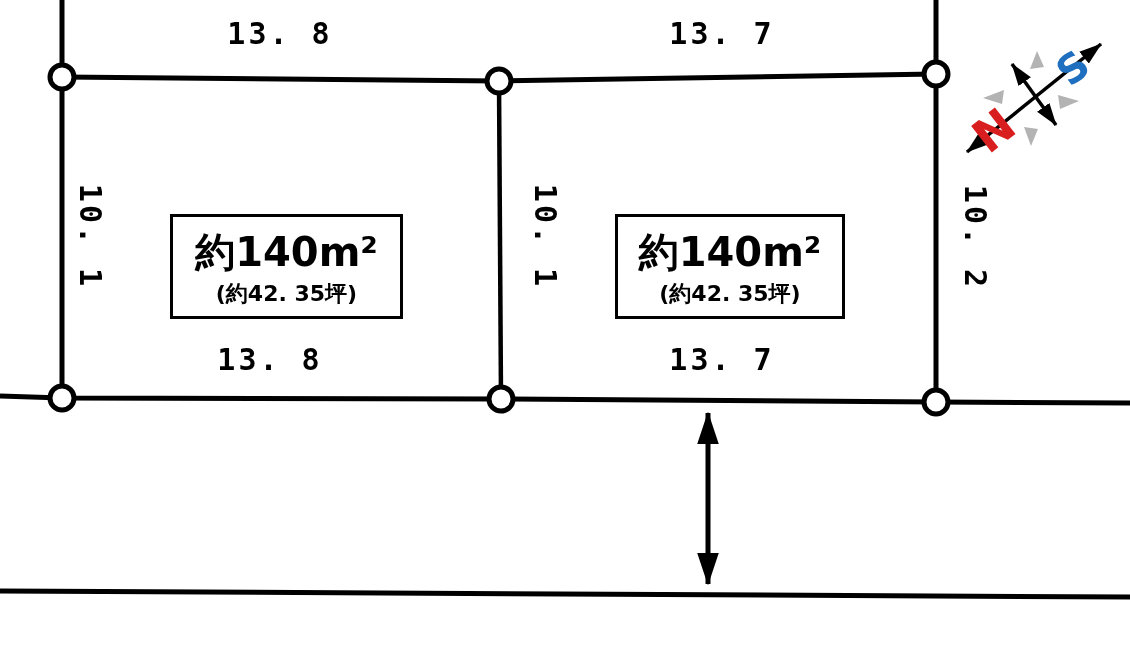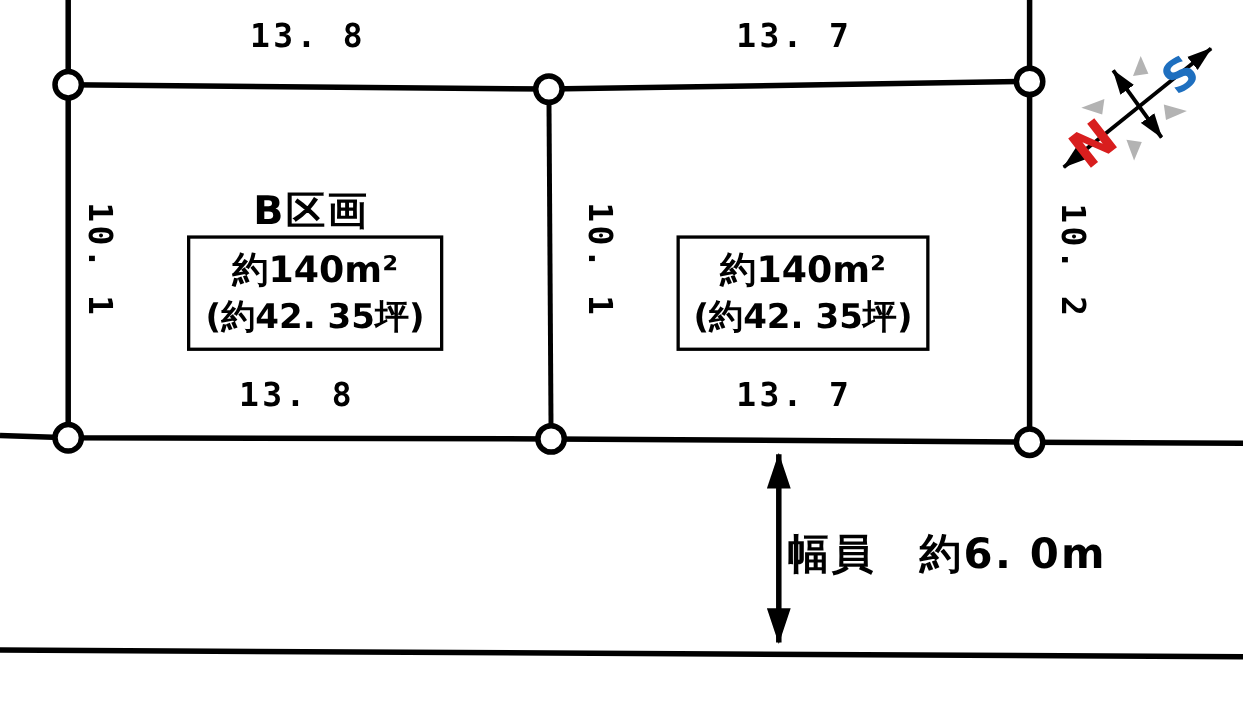--- a/index.html
+++ b/index.html
@@ -21,22 +21,22 @@
   .dim.vert{transform:rotate(90deg);transform-origin:center center;}
   .parcel-title{
     font-size:36px;font-weight:bold;text-align:center;
     letter-spacing:2px;white-space:nowrap;
   }
   .area-box{
     position:absolute;border:3px solid #000;background:#fff;
     display:flex;flex-direction:column;justify-content:center;align-items:center;
     text-align:center;
   }
-  .area-box .line1{font-size:33px;font-weight:bold;line-height:1.35;white-space:nowrap;}
-  .area-box .line2{font-size:31px;font-weight:bold;line-height:1.35;white-space:nowrap;}
+  .area-box .line1{font-size:40px;font-weight:bold;line-height:1.35;white-space:nowrap;}
+  .area-box .line2{font-size:22px;font-weight:bold;line-height:1.35;white-space:nowrap;}
   .road-label{
     font-size:38px;font-weight:bold;letter-spacing:2px;white-space:nowrap;
   }
 </style>
 </head>
 <body>
 
 <div class="canvas">
 
   <svg width="1130" height="655" viewBox="0 0 1130 655">
@@ -78,26 +78,24 @@
   <div class="label dim" style="left:180px;top:16px;width:200px;">13. 8</div>
   <div class="label dim" style="left:622px;top:16px;width:200px;">13. 7</div>
 
   <div class="label dim" style="left:170px;top:342px;width:200px;">13. 8</div>
   <div class="label dim" style="left:622px;top:342px;width:200px;">13. 7</div>
 
   <div class="label dim vert" style="left:10px;top:219px;width:160px;">10. 1</div>
   <div class="label dim vert" style="left:465px;top:219px;width:160px;">10. 1</div>
   <div class="label dim vert" style="left:895px;top:220px;width:160px;">10. 2</div>
 
-  <div class="label parcel-title" style="left:163px;top:168px;width:240px;">B区画</div>
   <div class="area-box" style="left:170px;top:214px;width:227px;height:99px;">
     <div class="line1">約140m²</div>
     <div class="line2">(約42. 35坪)</div>
   </div>
 
   <div class="area-box" style="left:615px;top:214px;width:224px;height:99px;">
     <div class="line1">約140m²</div>
     <div class="line2">(約42. 35坪)</div>
   </div>
 
-  <div class="label road-label" style="left:716px;top:478px;">幅員　約6. 0m</div>
 
 </div>
 
 </body></html>

